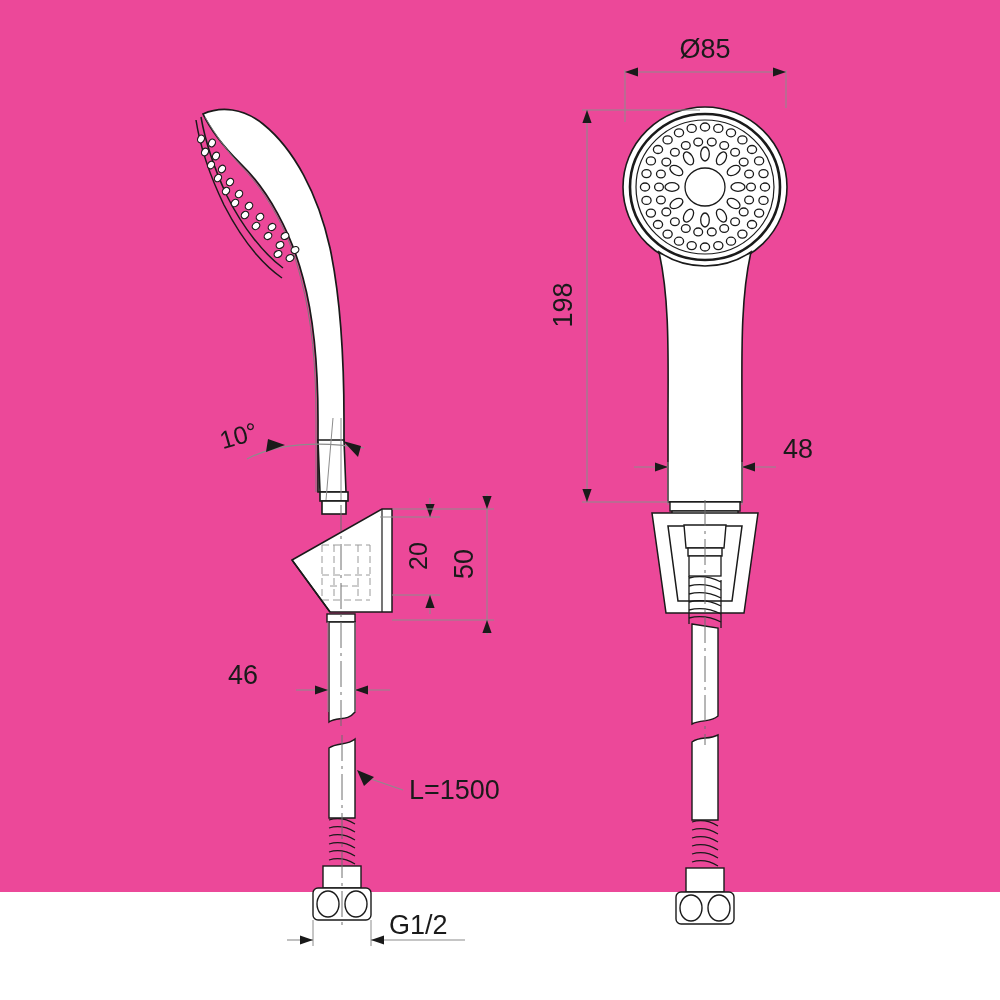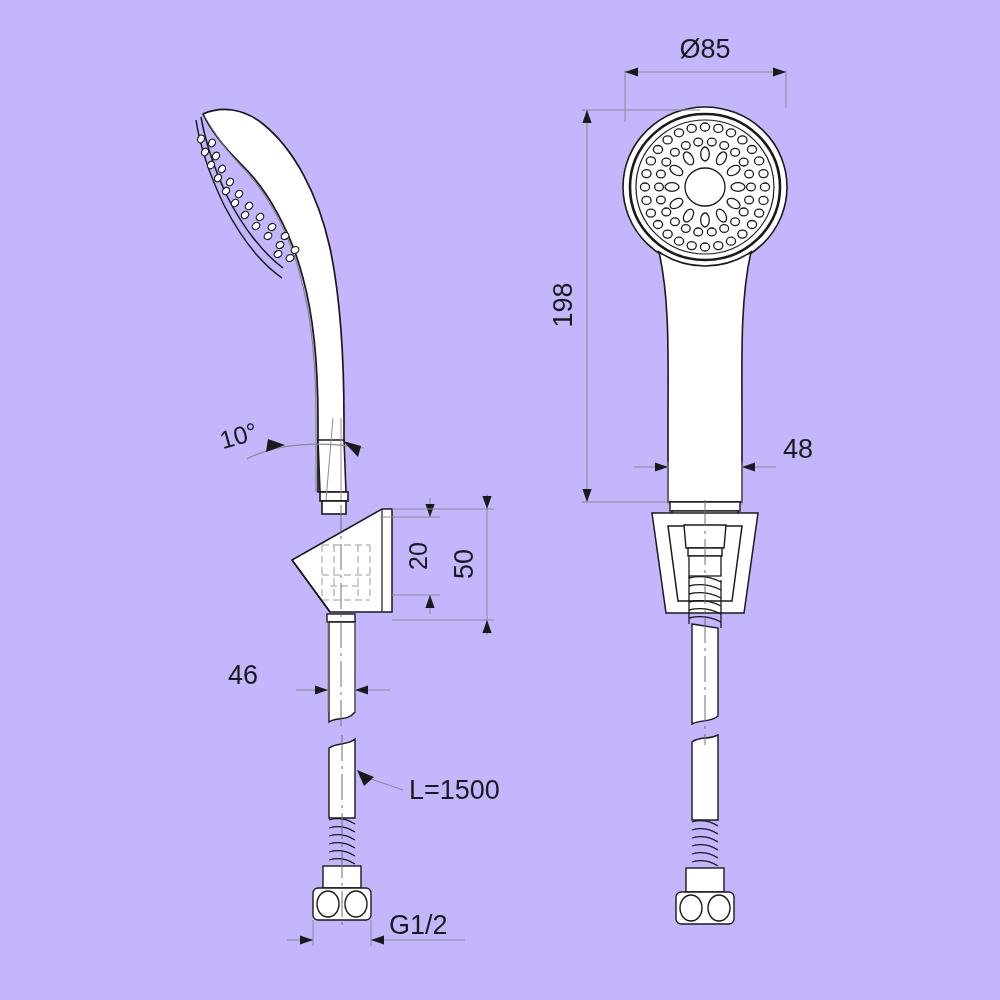--- a/index.html
+++ b/index.html
@@ -1,17 +1,17 @@
 <!DOCTYPE html>
 <html><head>
 <meta charset="utf-8">
 <style>
   html,body{margin:0;padding:0;background:#ffffff;}
   body{width:1000px;height:1000px;overflow:hidden;font-family:"Liberation Sans",sans-serif;}
-  #sheet{position:relative;width:1000px;height:1000px;background:#c4b5fd;text-align:right;}
+  #sheet{position:relative;width:1000px;height:892px;background:#ec4899;text-align:right;}
   svg{display:block;}
   .dimtext{font-family:"Liberation Sans",sans-serif;font-weight:400;fill:#1a1a1a;}
 </style>
 </head>
 <body>
 
 <div id="sheet">
 <svg width="1000" height="1000" viewBox="0 0 1000 1000">
 
   <defs>

